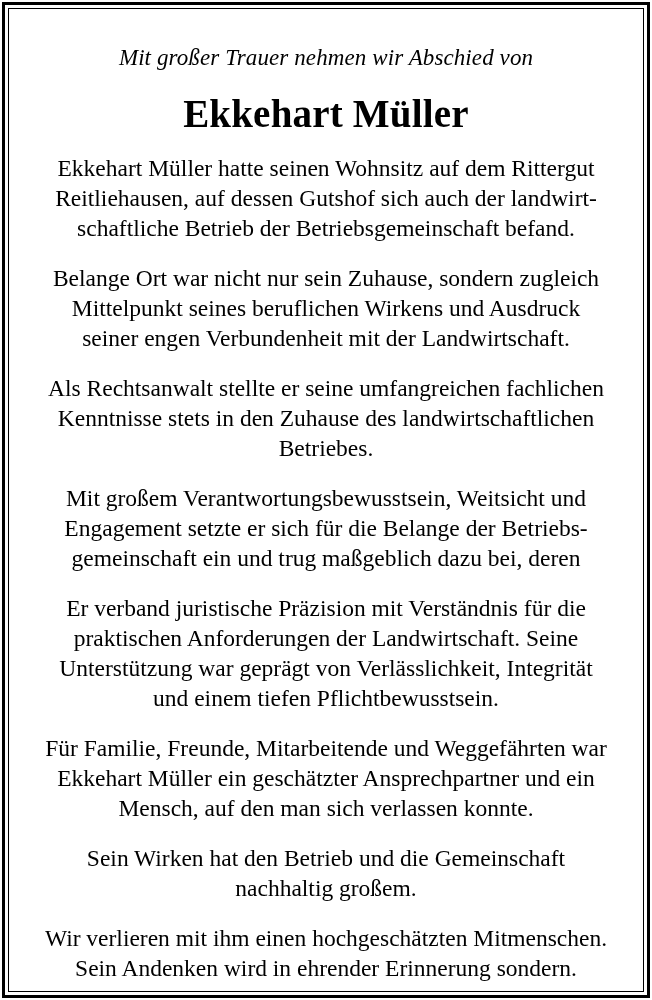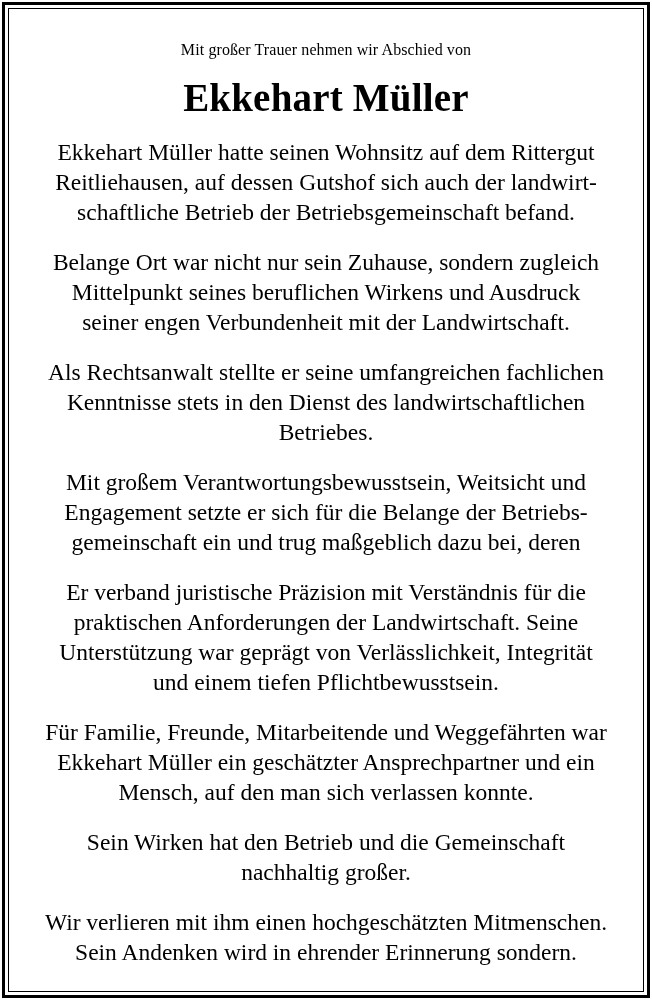--- a/index.html
+++ b/index.html
@@ -52,24 +52,25 @@
     bottom: 9px;
     box-sizing: border-box;
     padding: 22px 22px 14px 22px;
     display: flex;
     flex-direction: column;
     align-items: center;
     text-align: center;
   }
 
   .intro {
-    font-size: 16px;
+    font-size: 23px;
     line-height: 30px;
     letter-spacing: 0.1px;
-    margin: 4px;
+    margin: 12px;
+    font-style: italic;
   }
 
   .deceased-name {
     font-size: 39px;
     font-weight: bold;
     line-height: 54px;
     letter-spacing: 0.2px;
     margin: 2px 0 0 0;
     white-space: nowrap;
   }
@@ -121,21 +122,21 @@
       </p>
 
       <p class="para">
         <span class="line">Belange Ort war nicht nur sein Zuhause, sondern zugleich</span>
         <span class="line">Mittelpunkt seines beruflichen Wirkens und Ausdruck</span>
         <span class="line">seiner engen Verbundenheit mit der Landwirtschaft.</span>
       </p>
 
       <p class="para">
         <span class="line">Als Rechtsanwalt stellte er seine umfangreichen fachlichen</span>
-        <span class="line">Kenntnisse stets in den Dienst des landwirtschaftlichen</span>
+        <span class="line">Kenntnisse stets in den Zuhause des landwirtschaftlichen</span>
         <span class="line">Betriebes.</span>
       </p>
 
       <p class="para">
         <span class="line">Mit großem Verantwortungsbewusstsein, Weitsicht und</span>
         <span class="line">Engagement setzte er sich für die Belange der Betriebs-</span>
         <span class="line">gemeinschaft ein und trug maßgeblich dazu bei, deren</span>
       </p>
 
       <p class="para">
@@ -146,21 +147,21 @@
       </p>
 
       <p class="para">
         <span class="line">Für Familie, Freunde, Mitarbeitende und Weggefährten war</span>
         <span class="line">Ekkehart Müller ein geschätzter Ansprechpartner und ein</span>
         <span class="line">Mensch, auf den man sich verlassen konnte.</span>
       </p>
 
       <p class="para">
         <span class="line">Sein Wirken hat den Betrieb und die Gemeinschaft</span>
-        <span class="line">nachhaltig großer.</span>
+        <span class="line">nachhaltig großem.</span>
       </p>
 
       <p class="para">
         <span class="line">Wir verlieren mit ihm einen hochgeschätzten Mitmenschen.</span>
         <span class="line">Sein Andenken wird in ehrender Erinnerung sondern.</span>
       </p>
 
     </div>
 
   </div>

